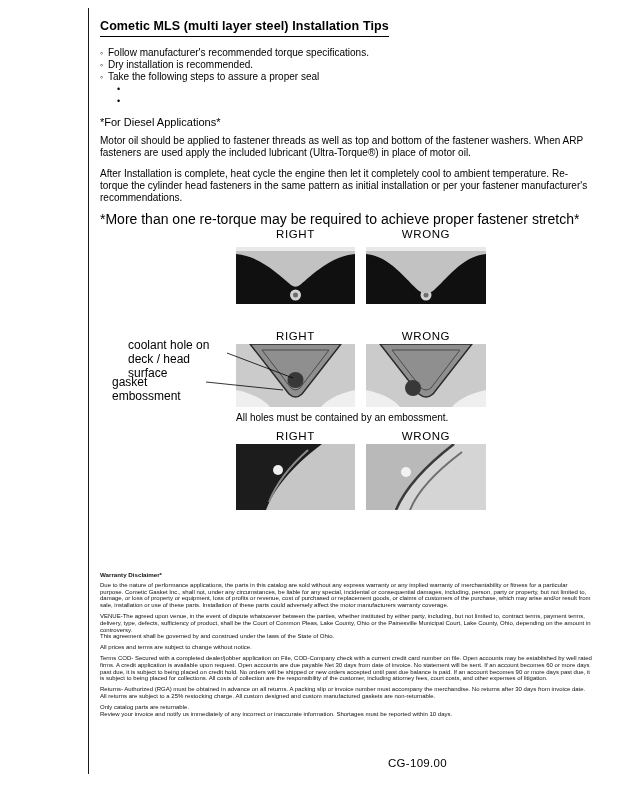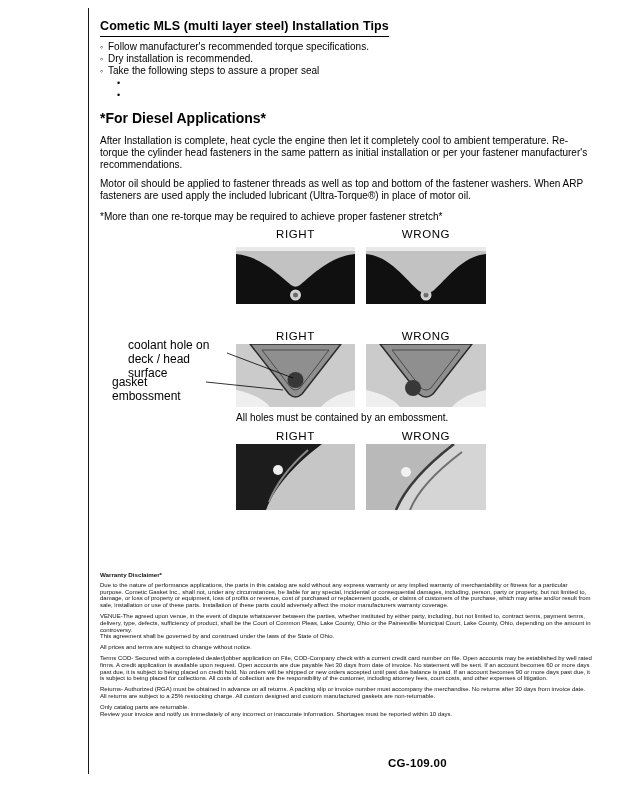--- a/index.html
+++ b/index.html
@@ -5,46 +5,46 @@
   * { margin:0; padding:0; box-sizing:border-box; }
   html,body { background:#ffffff; }
   .page {
     position:relative; width:618px; height:800px; background:#fff;
     font-family:"Liberation Sans", sans-serif; color:#000; overflow:hidden;
   }
   .vline { position:absolute; left:88px; top:8px; width:1px; height:766px; background:#1a1a1a; }
   .content { position:absolute; left:100px; top:16px; width:492px; }
   .title {
     font-size:12.5px; font-weight:bold; display:inline-block;
-    border-bottom:1.5px solid #000; padding-bottom:2.5px; 
+    border-bottom:1.5px solid #000; padding-bottom:2.5px; margin-bottom:6px;
     letter-spacing:0.1px;
   }
   .tips { list-style:none; margin-top:4px; }
   .tips li { display:flex; font-size:10px; line-height:12px; }
   .tips li.sub { padding-left:17px; }
   .b1 { width:8px; flex:0 0 8px; font-size:9px; }
   .b2 { width:8px; flex:0 0 8px; font-size:9px; }
-  .diesel-h { font-size:14px; font-weight:bold; margin-top:9px; }
+  .diesel-h { font-size:11px; font-weight:normal; margin-top:9px; }
   .para { font-size:10px; line-height:12px; margin-top:7px; width:491px; }
   .p2 { margin-top:9px; }
-  .note { font-size:10px; line-height:12px; margin-top:9px; }
+  .note { font-size:14px; line-height:12px; margin-top:9px; }
 
   .diagrams { position:absolute; left:0; top:226px; width:546px; height:330px; }
   .diagrams > div { position:absolute; }
   .lbl { font-size:11.5px; letter-spacing:0.6px; text-align:center; }
   .img svg { display:block; width:100%; height:100%; }
   .cap { font-size:10px; line-height:12px; }
   .pre { white-space:pre-line; }
   .callout { font-size:12px; line-height:14px; text-align:left; white-space:pre-line; }
   .ptr { position:absolute; }
 
   .legal { position:absolute; left:100px; top:572px; width:492px; font-size:6px; line-height:6.8px; color:#111; }
   .legal h3 { font-size:6.2px; font-weight:bold; margin-bottom:3px; }
   .legal p { margin-bottom:4px; white-space:pre-line; }
-  .pagecode { position:absolute; left:388px; top:757px; font-size:11.5px; letter-spacing:0.3px;font-weight:bold; }
+  .pagecode { position:absolute; left:388px; top:757px; font-size:11.5px; letter-spacing:0.3px; }
 </style>
 </head>
 <body>
 
 <div class="page">
   <div class="vline"></div>
 
   <div class="content">
     <h1 class="title">Cometic MLS (multi layer steel) Installation Tips</h1>
 
@@ -63,22 +63,22 @@
       </li>
       <li class="sub">
         <span class="b2">•</span>
       </li>
       <li class="sub">
         <span class="b2">•</span>
       </li>
     </ul>
 
     <h2 class="diesel-h">*For Diesel Applications*</h2>
+    <p class="para">Motor oil should be applied to fastener threads as well as top and bottom of the fastener washers. When ARP fasteners are used apply the included lubricant (Ultra-Torque®) in place of motor oil.</p>
     <p class="para p2">After Installation is complete, heat cycle the engine then let it completely cool to ambient temperature. Re-torque the cylinder head fasteners in the same pattern as initial installation or per your fastener manufacturer's recommendations.</p>
-    <p class="para">Motor oil should be applied to fastener threads as well as top and bottom of the fastener washers. When ARP fasteners are used apply the included lubricant (Ultra-Torque®) in place of motor oil.</p>
     <p class="note">*More than one re-torque may be required to achieve proper fastener stretch*</p>
   </div>
 
   <div class="diagrams">
 
     <div class="lbl" style="left:236px; top:2px; width:119px;">RIGHT</div>
     <div class="lbl" style="left:366px; top:2px; width:120px;">WRONG</div>
 
     <div class="img" style="left:236px; top:21px; width:119px; height:57px;">
       <svg viewBox="0 0 119 57" preserveAspectRatio="none">

